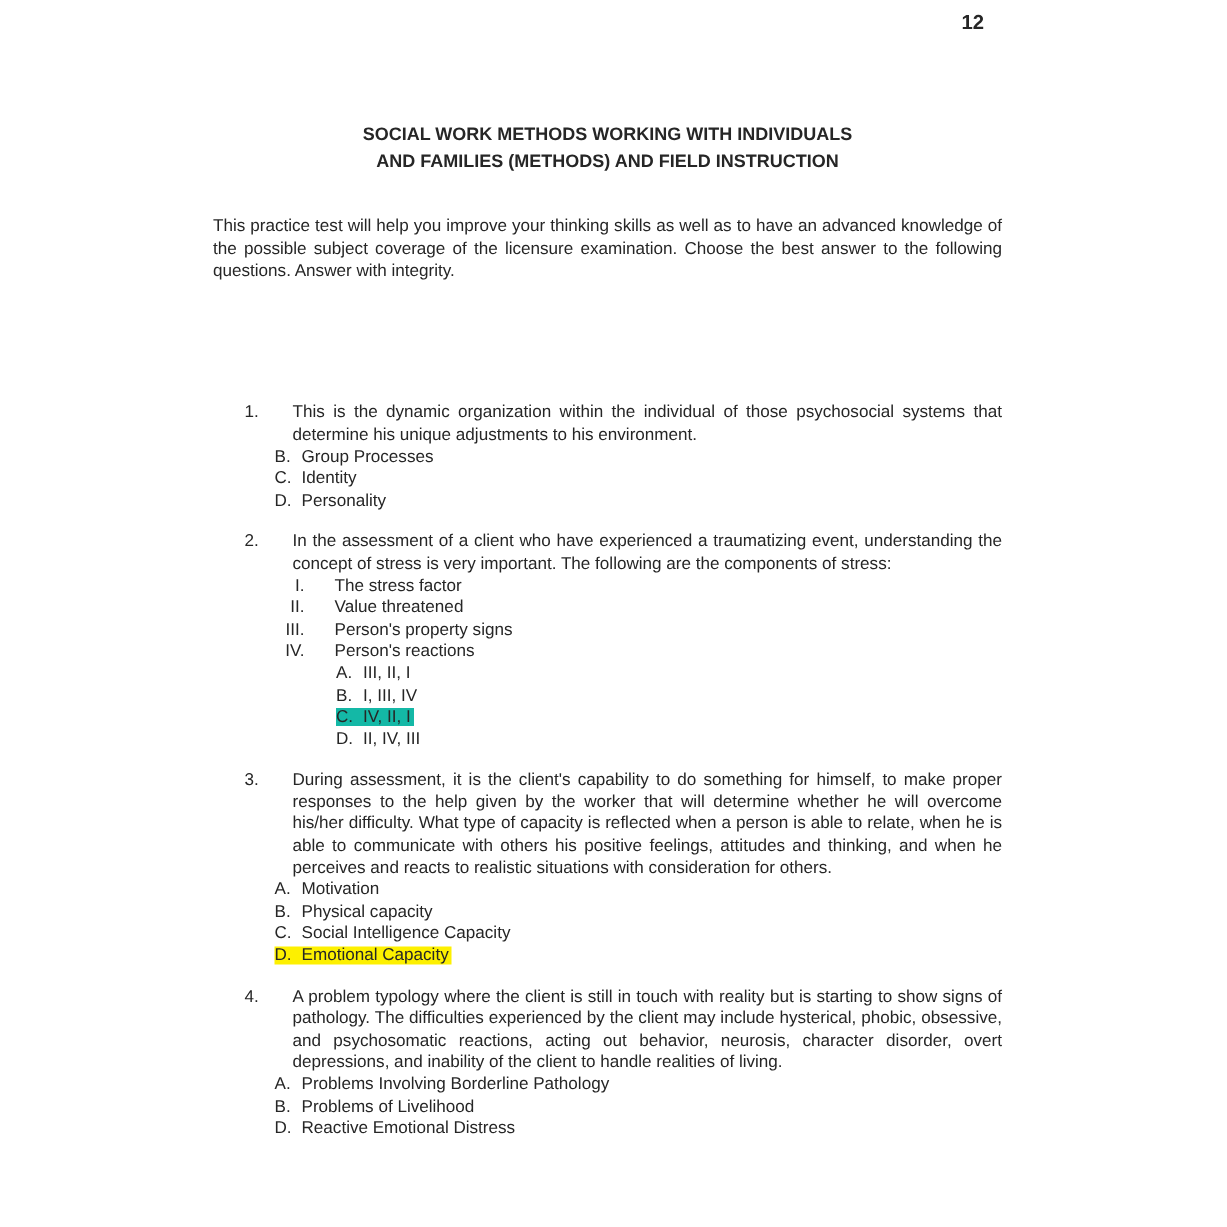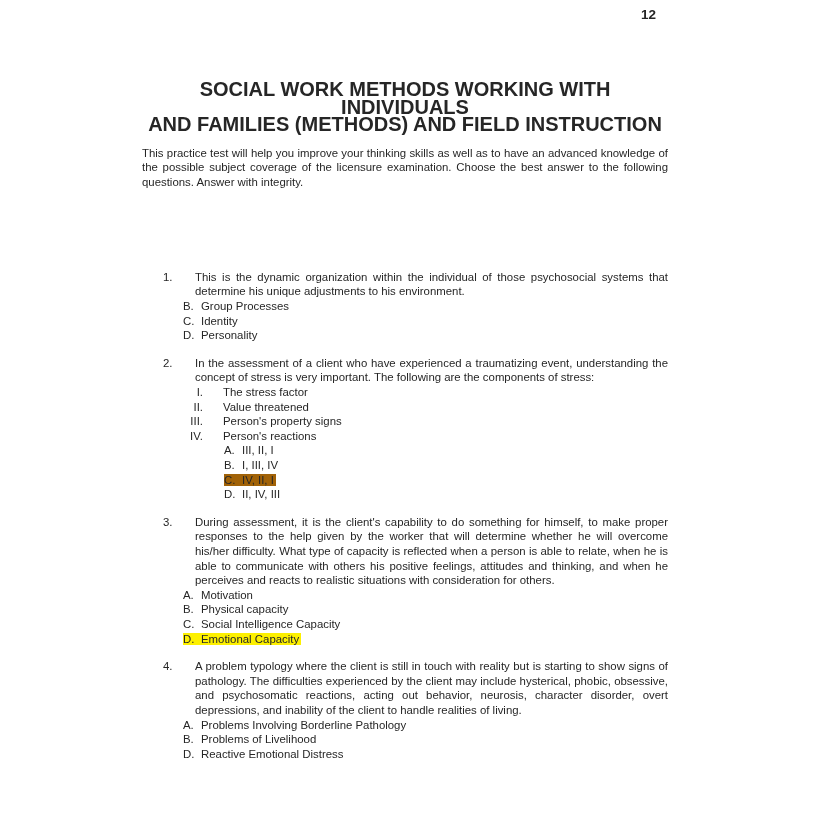--- a/index.html
+++ b/index.html
@@ -26,25 +26,25 @@
   .content {
     position: absolute;
     left: 142px;
     top: 0;
     width: 526px;
   }
   .doc-title {
     margin-top: 81px;
     text-align: center;
     font-weight: 700;
-    font-size: 20px;
+    font-size: 12px;
     line-height: 17.5px;
   }
   .intro {
-    margin-top: 12px;
+    margin-top: 28px;
     font-size: 11.4px;
     line-height: 14.8px;
     text-align: justify;
   }
   .questions {
     margin-top: 80px;
     font-size: 11.4px;
     line-height: 14.6px;
   }
   .question {
@@ -137,21 +137,21 @@
                 <span class="sub-text">Person's property signs</span>
               </div>
             <div class="sub-item">
                 <span class="sub-label">IV.</span>
                 <span class="sub-text">Person's reactions</span>
               </div>
           </div>
           <div class="options q2-options">
             <div class="opt"><span class="opt-inner"><span class="opt-label">A.</span><span class="opt-text">III, II, I</span></span></div>
             <div class="opt"><span class="opt-inner"><span class="opt-label">B.</span><span class="opt-text">I, III, IV</span></span></div>
-            <div class="opt"><span class="opt-inner highlight" style="background: #a16207;"><span class="opt-label">C.</span><span class="opt-text">IV, II, I</span></span></div>
+            <div class="opt"><span class="opt-inner highlight" style="background: #14b8a6;"><span class="opt-label">C.</span><span class="opt-text">IV, II, I</span></span></div>
             <div class="opt"><span class="opt-inner bold"><span class="opt-label">D.</span><span class="opt-text">II, IV, III</span></span></div>
           </div>
         </div>
       </div>
 
       <div class="question">
         <span class="q-num">3.</span>
         <div class="q-body">
           <div class="q-text">During assessment, it is the client's capability to do something for himself, to make proper responses to the help given by the worker that will determine whether he will overcome his/her difficulty. What type of capacity is reflected when a person is able to relate, when he is able to communicate with others his positive feelings, attitudes and thinking, and when he perceives and reacts to realistic situations with consideration for others.</div>
           <div class="options">

